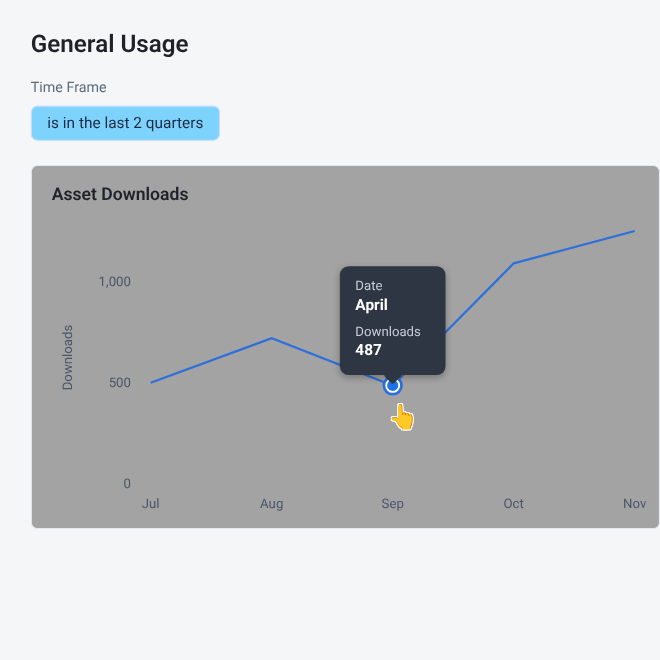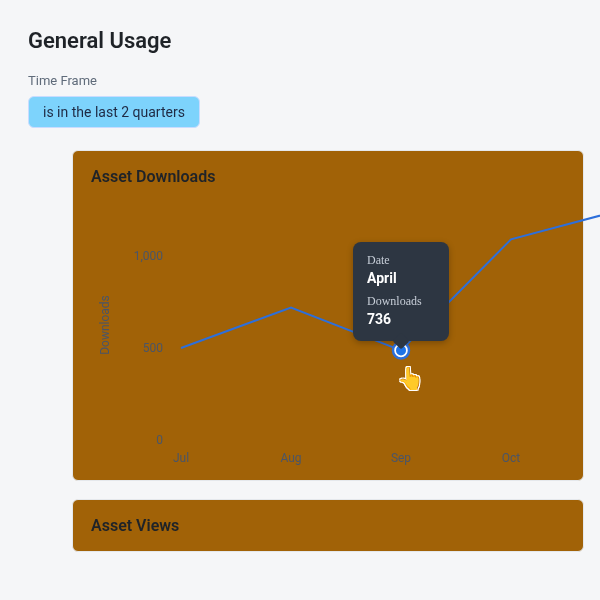--- a/index.html
+++ b/index.html
@@ -33,27 +33,26 @@
     display: inline-block;
     background: #7dd3fc;
     border: 1px solid #c9dcff;
     color: #1f2a44;
     font-size: 14px;
     padding: 7px 14px;
     border-radius: 6px;
     cursor: pointer;
   }
   .card {
-    background: #a16207;
+    background: #a3a3a3;
     border: 1px solid #e5e8ec;
     border-radius: 6px;
     margin-bottom: 18px;
-    width: 512px; 
+    width: 572px; 
     padding: 16px 0 10px 0;
-    margin-left: 44px;
   }
   .card-title {
     font-size: 16px;
     font-weight: 600;
     color: #1f2328;
     padding: 0 18px 6px 18px;
   }
   .chart-wrap {
     position: relative;
     padding: 8px 10px 0 18px;
@@ -76,21 +75,21 @@
     position: absolute;
     background: #2d3642;
     color: #e9edf2;
     border-radius: 8px;
     padding: 10px 14px 12px 14px;
     font-size: 13px;
     line-height: 1.35;
     width: 96px;
     box-shadow: 0 2px 6px rgba(0,0,0,0.25);
   }
-  .tooltip .tt-label { color: #c7ced8; font-size: 12px; font-family: Liberation Serif, serif; }
+  .tooltip .tt-label { color: #c7ced8; font-size: 12px; }
   .tooltip .tt-value { font-weight: 700; font-size: 14px; color: #ffffff; margin-bottom: 6px;}
   .tooltip .tt-value:last-child { margin-bottom: 0;}
   .tooltip::after {
     content: "";
     position: absolute;
     bottom: -6px;
     left: 42px;
     width: 12px;
     height: 12px;
     background: #2d3642;
@@ -133,23 +132,20 @@
           <text class="axis-text" x="310" y="262" text-anchor="middle">Sep</text>
           <text class="axis-text" x="420" y="262" text-anchor="middle">Oct</text>
           <text class="axis-text" x="530" y="262" text-anchor="middle">Nov</text>
           <circle class="hover-dot-outer" cx="310" cy="150.392" r="8"></circle>
           <circle class="hover-dot-inner" cx="310" cy="150.392" r="5"></circle>
         </svg>
     <div class="tooltip" style="left:280px; top:50.391999999999996px;">
       <div class="tt-label">Date</div>
       <div class="tt-value">April</div>
       <div class="tt-label">Downloads</div>
-      <div class="tt-value">736</div>
+      <div class="tt-value">487</div>
     </div>
         <span class="cursor-hand" style="left:324px; top:174.392px;">👆</span>
       </div>
   </div>
 
-  <div class="card">
-    <div class="card-title">Asset Views</div>
-  </div>
 
 </div>
 
 </body></html>

